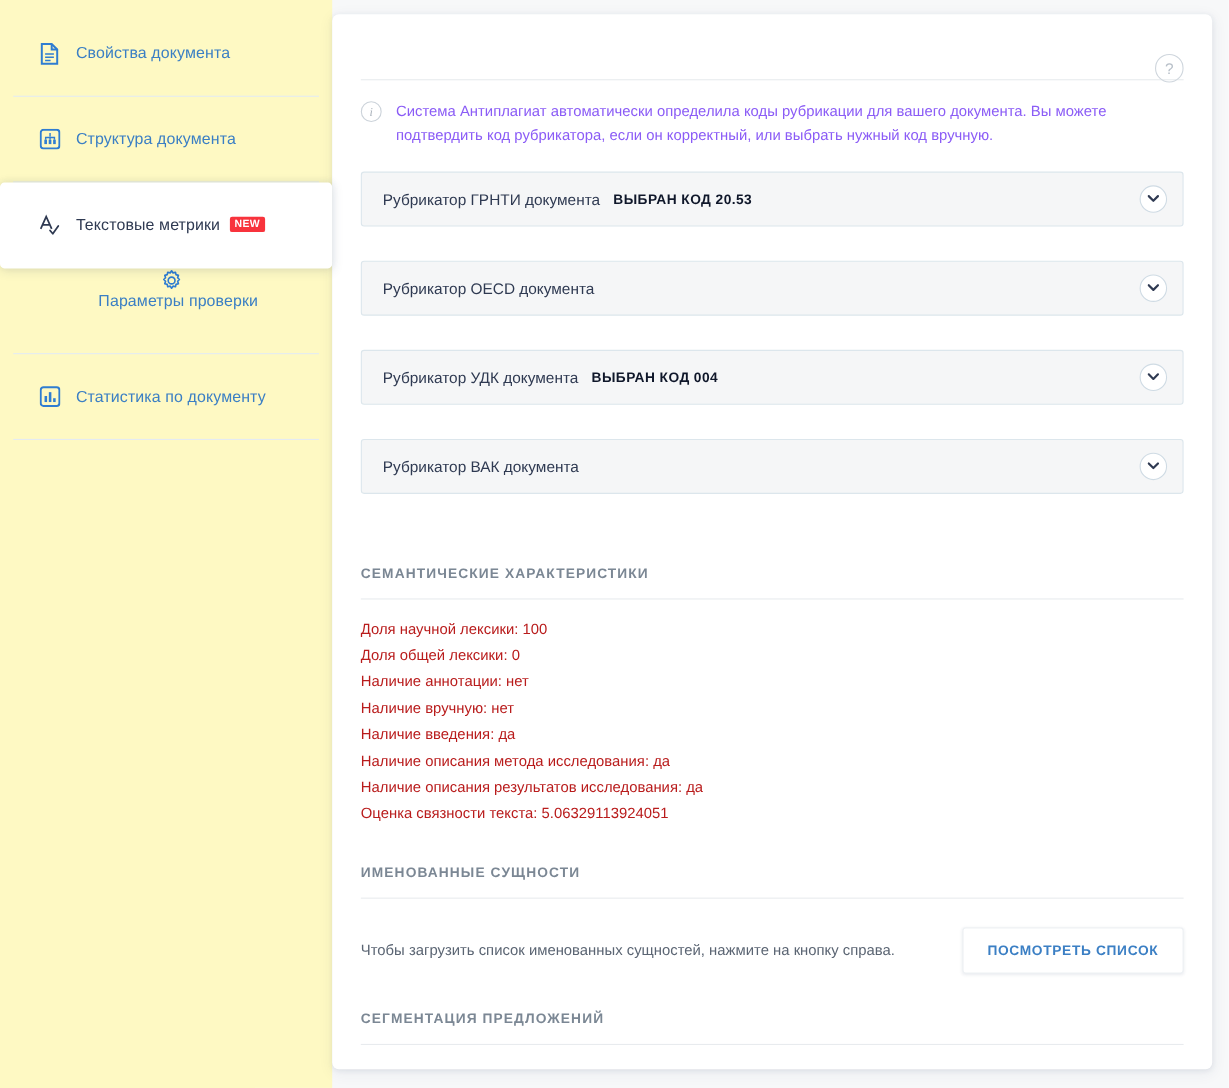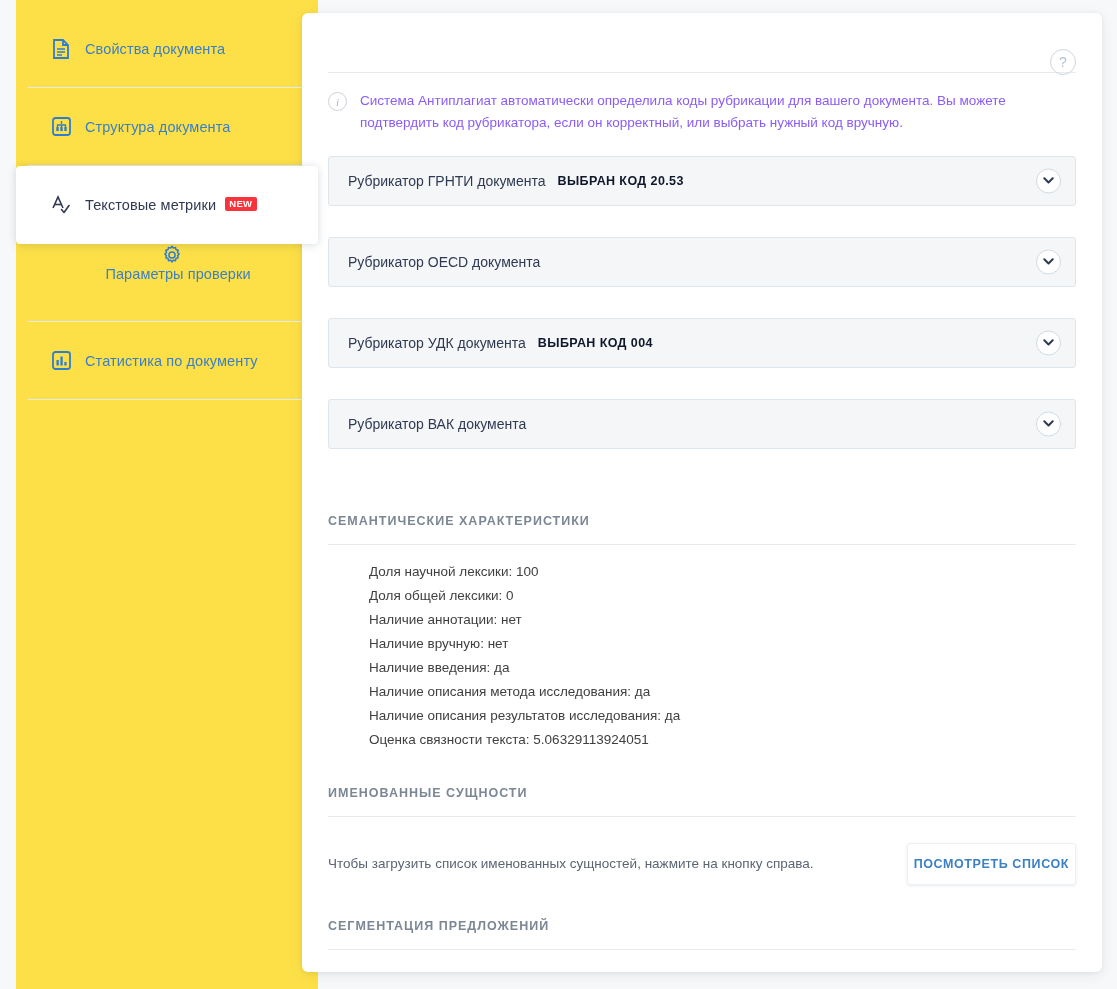--- a/index.html
+++ b/index.html
@@ -20,23 +20,22 @@
     height: 989px;
   }
 
   
   .sidebar {
     position: absolute;
     left: 0;
     top: 0;
     width: 302px;
     height: 989px;
-    background: #fde047;
-    box-sizing: border-box;
-    margin-left: 16px;
+    background: #fef9c3;
+    box-sizing: border-box;
   }
   .nav-list {
     position: relative;
     padding-top: 10px;
   }
   .nav-item {
     position: relative;
     display: flex;
     align-items: center;
     height: 78px;
@@ -219,23 +218,22 @@
     justify-content: center;
     cursor: pointer;
   }
 
   
   .sem-list {
     padding-top: 15px;
   }
   .sem-item {
     font-size: 13.5px;
-    color: #404040;
+    color: #b91c1c;
     line-height: 1.78;
-    margin-left: 41px;
   }
 
   
   .action-row {
     display: flex;
     align-items: center;
     justify-content: space-between;
     padding-top: 26px;
   }
   .action-text {
@@ -244,21 +242,21 @@
   }
   .action-btn {
     background: #ffffff;
     border: 1px solid #eef1f4;
     border-radius: 3px;
     box-shadow: 0 1px 3px rgba(40, 60, 100, 0.10);
     color: #3b7fc4;
     font-size: 12.5px;
     font-weight: bold;
     letter-spacing: 0.6px;
-    padding: 13px 6px;
+    padding: 13px 22px;
     cursor: pointer;
     white-space: nowrap;
     font-family: "Liberation Sans", "DejaVu Sans", sans-serif;
   }
 </style>
 </head>
 <body>
 
 <div class="app">
 

